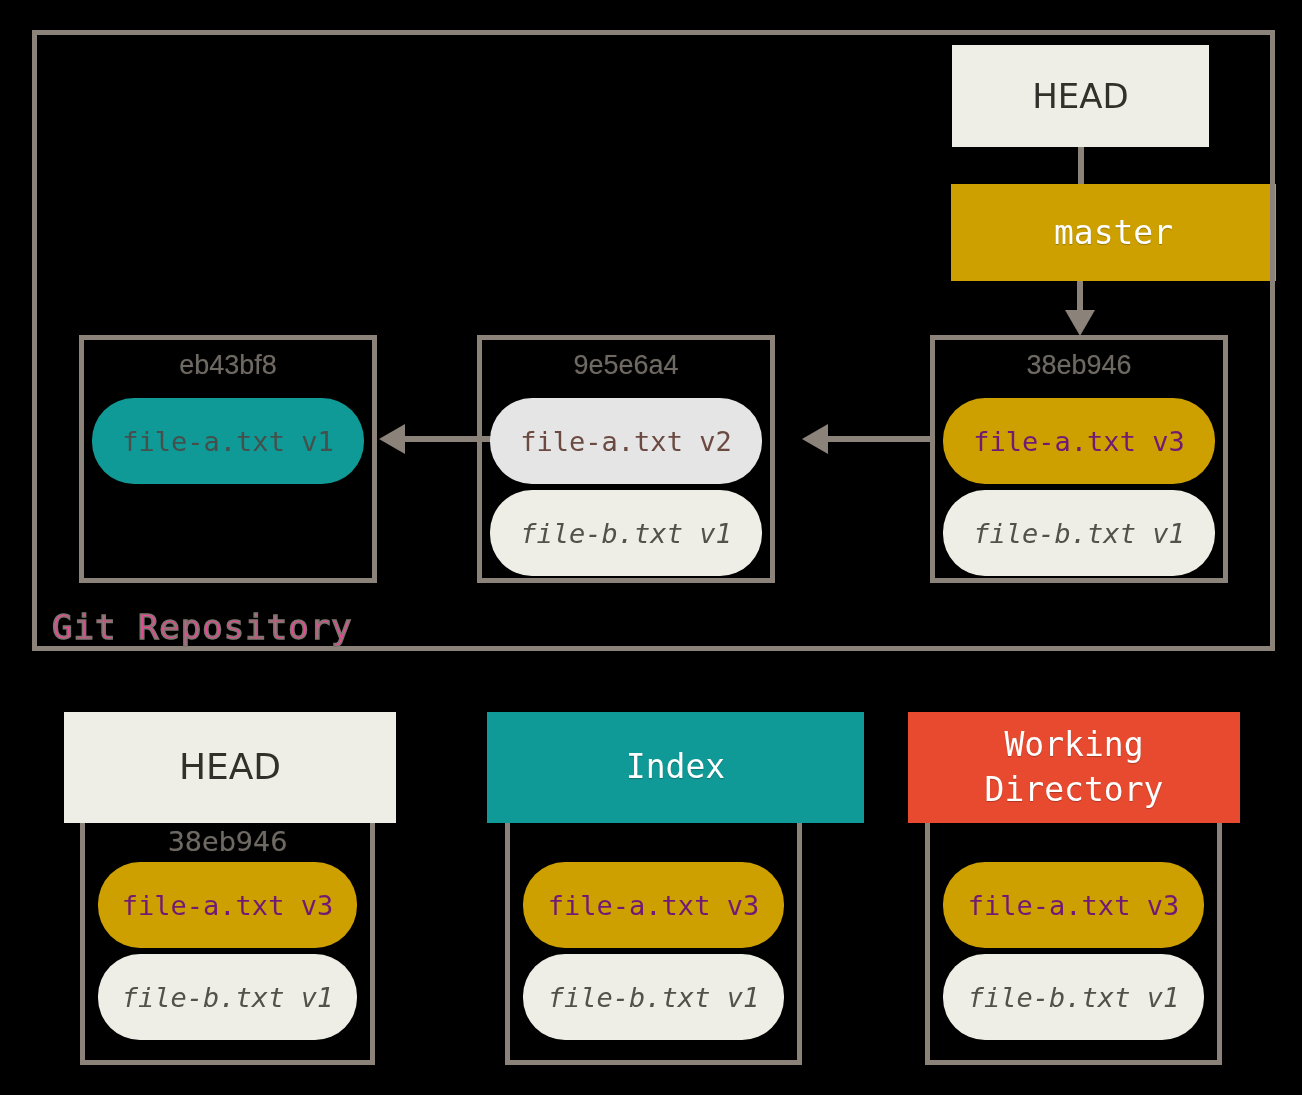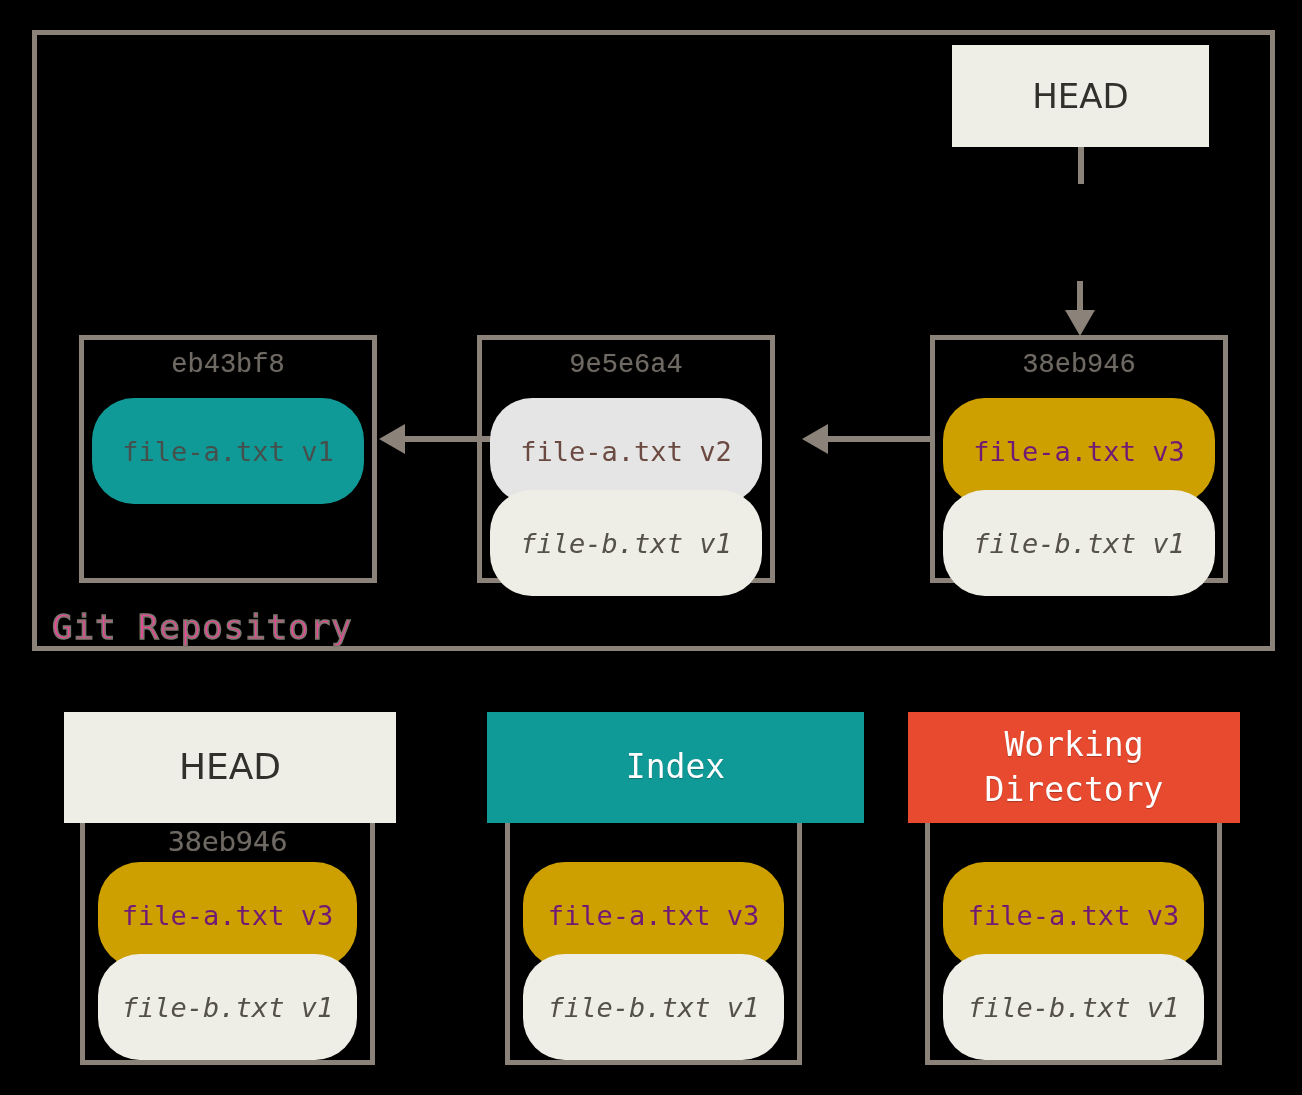--- a/index.html
+++ b/index.html
@@ -51,25 +51,25 @@
   }
 
   
   .commit-box{
     border:5px solid #8B8279;background:transparent;z-index:1;
     width:298px;height:248px;top:335px;
   }
   .commit-hash{
     position:absolute;left:0;right:0;top:10px;text-align:center;
     font-size:27px;color:#6E6963;
-    font-family:Liberation Mono, monospace;
+    font-family:Liberation Sans, sans-serif;
     text-shadow:0 0 1px #3a3733;
   }
   .pill{
-    position:absolute;left:8px;right:8px;height:106px;border-radius:42px;
+    position:absolute;left:8px;right:8px;height:86px;border-radius:42px;
     display:flex;align-items:center;justify-content:center;
     font-size:27px;color:#53514A;
   }
   .pill.row1{top:58px;}
   .pill.row2{top:150px;}
   .pill.teal{background:#109A97;color:#45504C;}
   .pill.red{background:#e5e5e5;color:#6B4A41;}
   .pill.gold{background:#CDA000;color:#701a75;text-align:center;}
   .pill.offwhite{background:#EFEEE6;color:#53514A;font-style:italic;}
 
@@ -94,20 +94,23 @@
   }
   .tree-box .pill{left:13px;right:13px;}
   .tree-box .pill.row1{top:39px;}
   .tree-box .pill.row2{top:131px;}
 </style>
 </head>
 <body>
 
 <div class="canvas">
 
+  <div class="abs master-box">
+    <span>master</span>
+  </div>
 
   <div class="abs repo-frame"></div>
   <div class="abs repo-label">Git Repository</div>
 
   <div class="abs head-box">
     <span>HEAD</span>
   </div>
 
   <div class="abs vline" style="left:1078px;top:147px;height:37px;"></div>
 

